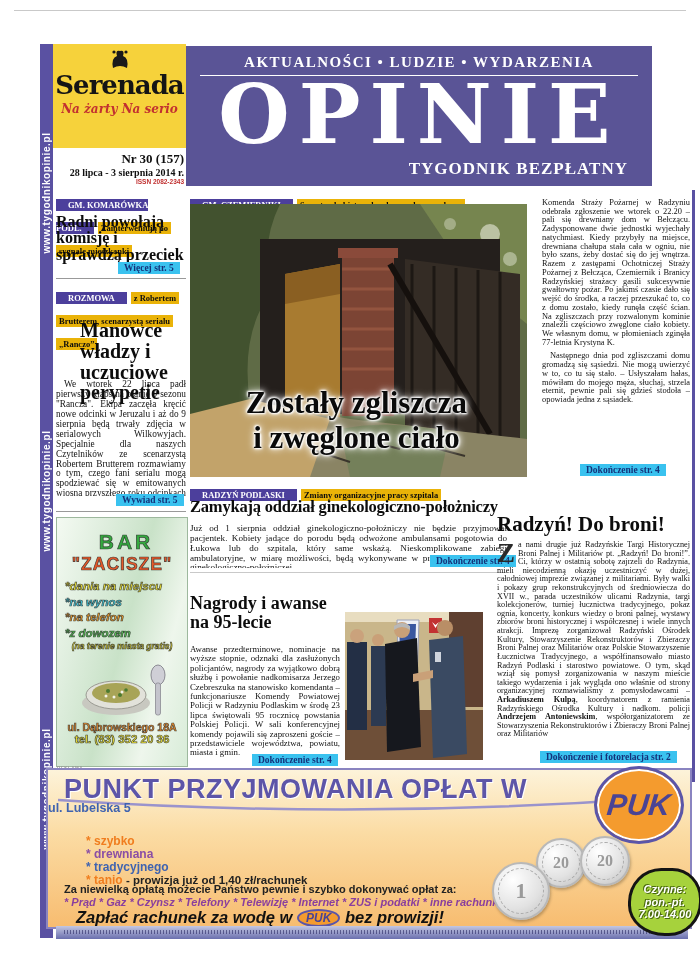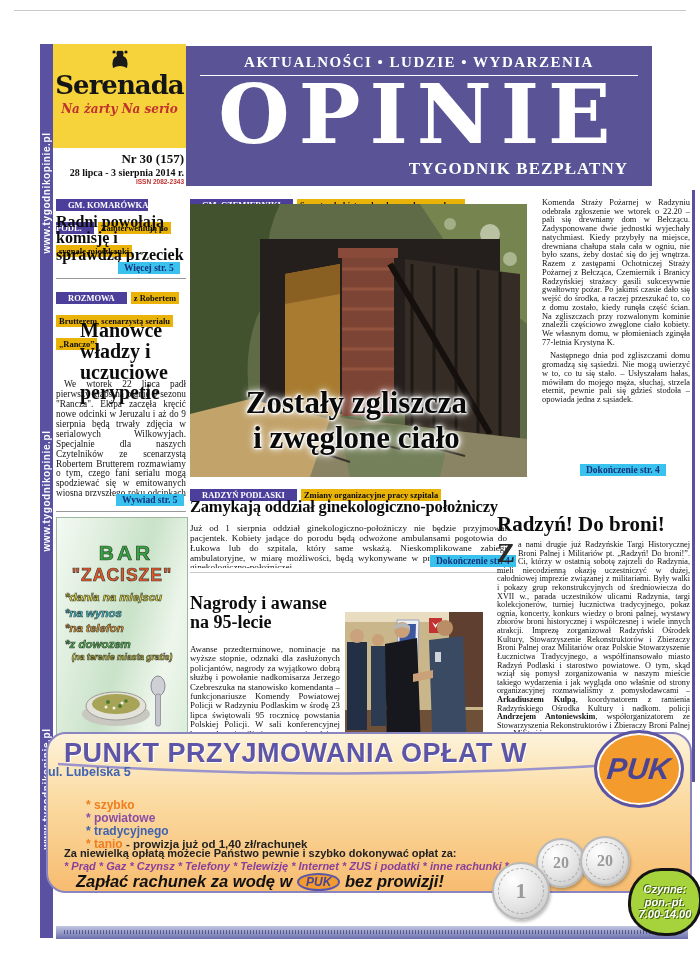--- a/index.html
+++ b/index.html
@@ -36,30 +36,30 @@
   .dropcap{float:left;font:bold 27px "Liberation Serif",serif;color:#2a2a2a;line-height:.85;margin:1px 3px 0 0;}
   
   #photo-headline{left:193px;top:386px;width:332px;text-align:center;
      font:bold 31px "Liberation Serif",serif;color:#0a0a0a;line-height:1.12;
      text-shadow:0 0 3px #fff,0 0 6px #fff,0 0 10px #fff,1px 1px 2px #fff,-1px -1px 2px #fff;}
   
   #bar-ad{left:56px;top:517px;width:130px;height:248px;border:1px solid #9db89d;text-align:center;
      background:linear-gradient(105deg,#f4faf2 0%,#dfeede 25%,#c9e2c8 50%,#eef6ec 75%,#d8ecd8 100%);
      font-family:"Liberation Sans",sans-serif;overflow:hidden;}
   .outl{-webkit-text-stroke:.7px rgba(35,35,35,.8);}
-  #bar-ad .bar1{font-weight:bold;font-size:21px;color:#35a83f;letter-spacing:3px;margin-top:23px;padding-left:8px;}
+  #bar-ad .bar1{font-weight:bold;font-size:21px;color:#35a83f;letter-spacing:3px;margin-top:12px;padding-left:8px;}
   #bar-ad .bar2{font-weight:bold;font-size:17.5px;color:#e55a2b;letter-spacing:1px;}
   #bar-ad .it{font-style:italic;font-weight:bold;font-size:11.5px;line-height:1.35;text-align:left;padding-left:8px;}
   #bar-ad .c-y{color:#f2e838;} #bar-ad .c-c{color:#45d5e8;} #bar-ad .c-o{color:#f0a030;} #bar-ad .c-g{color:#58c858;}
   #bar-ad .note{font-style:italic;font-weight:bold;font-size:8.5px;color:#f2e838;}
   #bar-ad .addr{font-weight:bold;font-size:10.5px;color:#f0922e;margin-top:2px;}
   #bar-ad .phone{font-weight:bold;font-size:11.5px;color:#f2e838;}
   .reklama{font:bold 4.5px "Liberation Sans",sans-serif;color:#999;letter-spacing:.5px;}
   
-  #puk-ad{left:46px;top:732px;width:642px;height:157px;border:2px solid #8a84c0;border-radius:20px;
+  #puk-ad{left:46px;top:768px;width:642px;height:157px;border:2px solid #8a84c0;border-radius:0;
      background:linear-gradient(180deg,#fdf3da 0%,#fbdca4 40%,#f7bc70 100%);
      font-family:"Liberation Sans",sans-serif;overflow:visible;}
   #puk-ad .headline{position:absolute;left:16px;top:4px;width:575px;font-weight:bold;font-size:27px;
      color:#5d55a8;letter-spacing:.5px;white-space:nowrap;text-shadow:1px 1px 0 #fff;}
   #puk-ad .addr{position:absolute;left:0;top:31px;width:590px;text-align:left;font-weight:bold;
      font-size:12.5px;color:#3f63b0;}
   #puk-logo{position:absolute;right:6px;top:-4px;width:84px;height:72px;background:#f49b2e;
      border:3px solid #5b55a8;border-radius:50%;display:flex;align-items:center;justify-content:center;
      box-shadow:0 0 0 2px #fff inset;}
   #puk-logo span{font:italic 900 30px "Liberation Sans",sans-serif;color:#4a4494;transform:skewX(-6deg);}
@@ -272,21 +272,21 @@
   <div class="abs" id="puk-ad">
     <svg style="position:absolute;left:10px;top:26px;" width="600" height="22" viewBox="0 0 600 22">
       <path d="M0 4 Q300 24 598 2" fill="none" stroke="#9a93cc" stroke-width="2.5"></path>
     </svg>
     <div class="headline">PUNKT PRZYJMOWANIA OPŁAT W</div>
     <div class="addr">ul. Lubelska 5</div>
     <div id="puk-logo">
         <span>PUK</span>
       </div>
     <div class="b" style="top:64px;color:#f07d1e;">*  szybko</div>
-    <div class="b" style="top:77px;color:#8a4ea5;">*  powiatowe</div>
+    <div class="b" style="top:77px;color:#8a4ea5;">*  drewniana</div>
     <div class="b" style="top:90px;color:#3f63b0;">*  tradycyjnego</div>
     <div class="b" style="top:103px;color:#f07d1e;">
       <span>*  tanio</span>
       <span class="bn">- prowizja już od 1,40 zł/rachunek</span>
     </div>
     <div class="pay">Za niewielką opłatą możecie Państwo pewnie i szybko dokonywać opłat za:</div>
     <div class="services">* Prąd * Gaz * Czynsz * Telefony * Telewizję * Internet * ZUS i podatki * inne rachunki *</div>
     <div class="water">
       <span>Zapłać rachunek za wodę w</span>
       <span class="minipuk">PUK</span>

